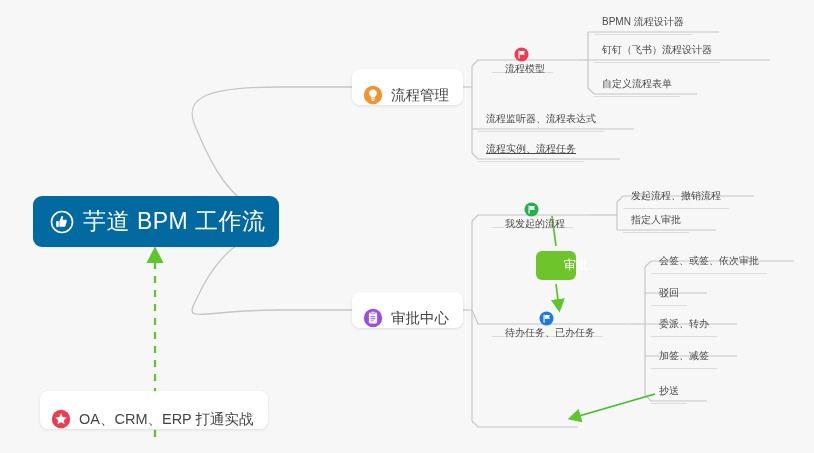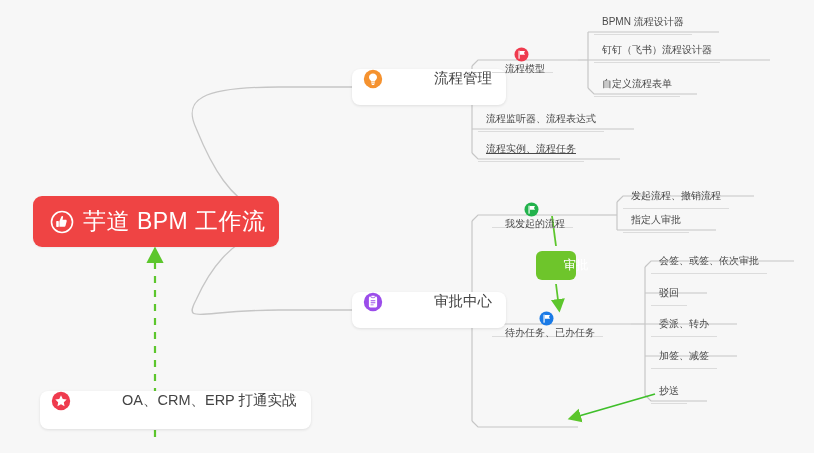--- a/index.html
+++ b/index.html
@@ -12,42 +12,41 @@
   }
   #canvas{position:absolute;inset:0;width:814px;height:453px;}
   #links{position:absolute;left:0;top:0;width:814px;height:453px;pointer-events:none;}
 
   .node{position:absolute;box-sizing:border-box;white-space:nowrap;padding-left:40px;}
 
   
   .root{
     left:33px;top:196px;
     width:246px;height:51px;
-    background:#ef4444;
+    background:#0369a1;
     border-radius:9px;
     display:flex;align-items:center;
     padding-left:17px;
     color:#ffffff;
     font-size:23px;
     letter-spacing:.5px;
     box-shadow:0 1px 2px rgba(0,0,0,.05);
   }
   .root .label{margin-left:9px;line-height:1;}
 
   
   .card{
     background:#ffffff;
     border-radius:8px;
-    display:flex;align-items:flex-start;
+    display:flex;align-items:flex-end;
     padding:0 14px 0 11px;
     height:36px;
     color:#444;
     font-size:14.5px;
     box-shadow:0 1px 3px rgba(0,0,0,.10);
-    gap:43px;
   }
   .card .label{margin-left:8px;}
 
   
   .uline{
     display:flex;align-items:center;
     height:26px;
     font-size:10px;
     color:#4a4a4a;
     padding:0 8px 0 8px;

